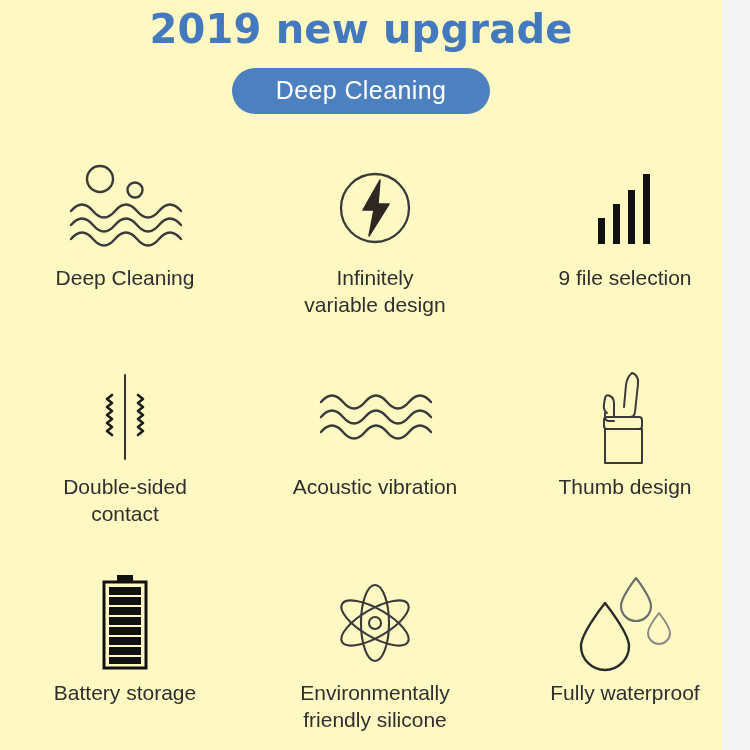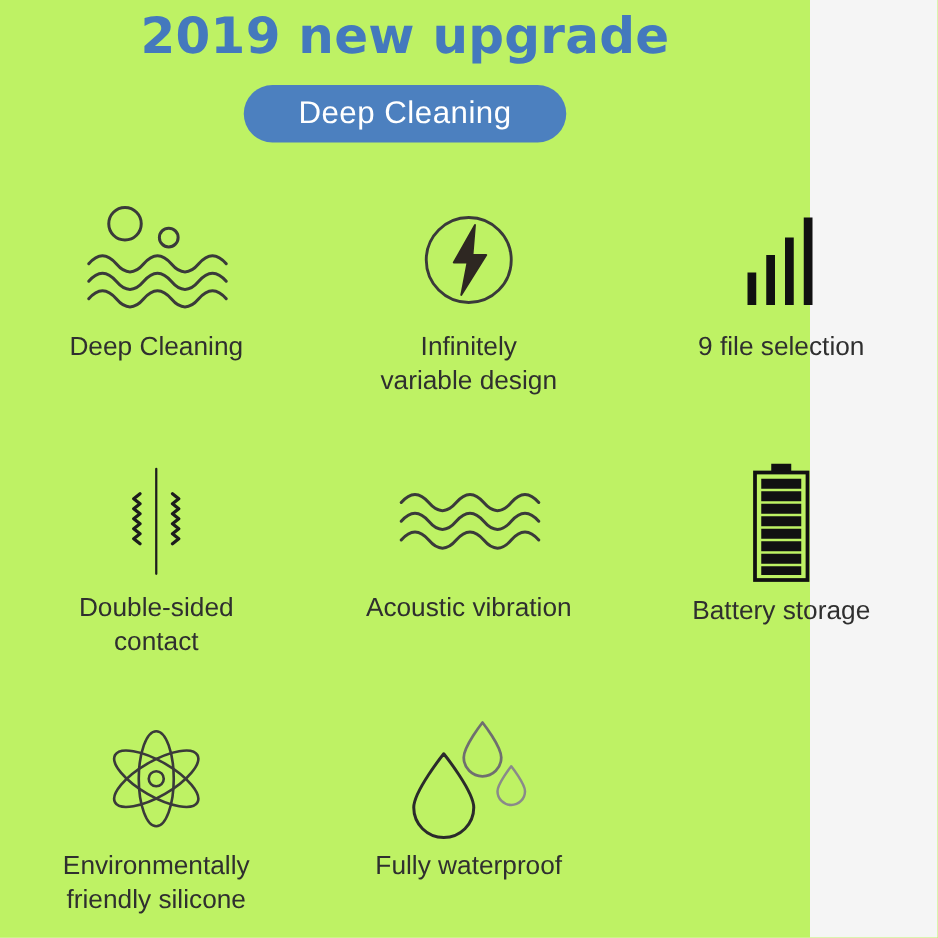--- a/index.html
+++ b/index.html
@@ -9,24 +9,24 @@
   body {
     width: 750px;
     height: 750px;
     background: #f5f5f5;
     font-family: "Liberation Sans", sans-serif;
     overflow: hidden;
     position: relative;
   }
 
   #page {
-    width: 648px;
+    width: 722px;
     height: 750px;
     position: relative;
-    background: #bef264;
+    background: #fef9c3;
     box-sizing: border-box;
   }
 
   
   .header {
     width: 100%;
     padding-top: 2px;
     text-align: center;
   }
   .main-title {
@@ -166,20 +166,36 @@
       <div class="icon-box">
         <svg width="124" height="62" viewBox="0 0 124 62" fill="none" stroke="#3a3a3a" stroke-width="2.4" stroke-linecap="round" stroke-linejoin="round">
           <path d="M8 16 q11 -13 22 0 q11 13 22 0 q11 -13 22 0 q11 13 22 0 q11 -13 22 0"></path>
           <path d="M8 31 q11 -13 22 0 q11 13 22 0 q11 -13 22 0 q11 13 22 0 q11 -13 22 0"></path>
           <path d="M8 46 q11 -13 22 0 q11 13 22 0 q11 -13 22 0 q11 13 22 0 q11 -13 22 0"></path>
         </svg>
       </div>
       <div class="cell-label">Acoustic vibration</div>
     </div>
 
+    <div class="cell row2">
+      <div class="icon-box">
+        <svg width="66" height="100" viewBox="0 0 66 100" fill="none" stroke="#3a3a3a" stroke-width="2" stroke-linecap="round" stroke-linejoin="round">
+
+          <path d="M40 6 q7 2 6 11 l-3 28 q-0.5 5 -5 5 l-16 0"></path>
+          <path d="M40 6 q-5 4 -6 12 l-2 22"></path>
+          <path d="M22 50 l0 -14 q0 -5 -4 -7 q-4 -2 -5 2 l-1 6 q-1 6 3 9"></path>
+          <path d="M13 46 l0 4 q0 3 3 4 l6 0"></path>
+
+          <path d="M15 50 l32 0 q3 0 3 3 l0 6 q0 3 -3 3 l-32 0 q-3 0 -3 -3 l0 -6 q0 -3 3 -3 z"></path>
+
+          <rect x="13" y="62" width="37" height="34"></rect>
+        </svg>
+      </div>
+      <div class="cell-label">Thumb design</div>
+    </div>
 
     <div class="cell row3">
       <div class="icon-box">
         <svg width="58" height="100" viewBox="0 0 58 100" fill="none">
 
           <rect x="21" y="2" width="16" height="7" fill="#111111"></rect>
 
           <rect x="8" y="9" width="42" height="86" stroke="#111111" stroke-width="3" fill="none"></rect>
 
           <rect x="13" y="14" width="32" height="8" fill="#111111"></rect>

